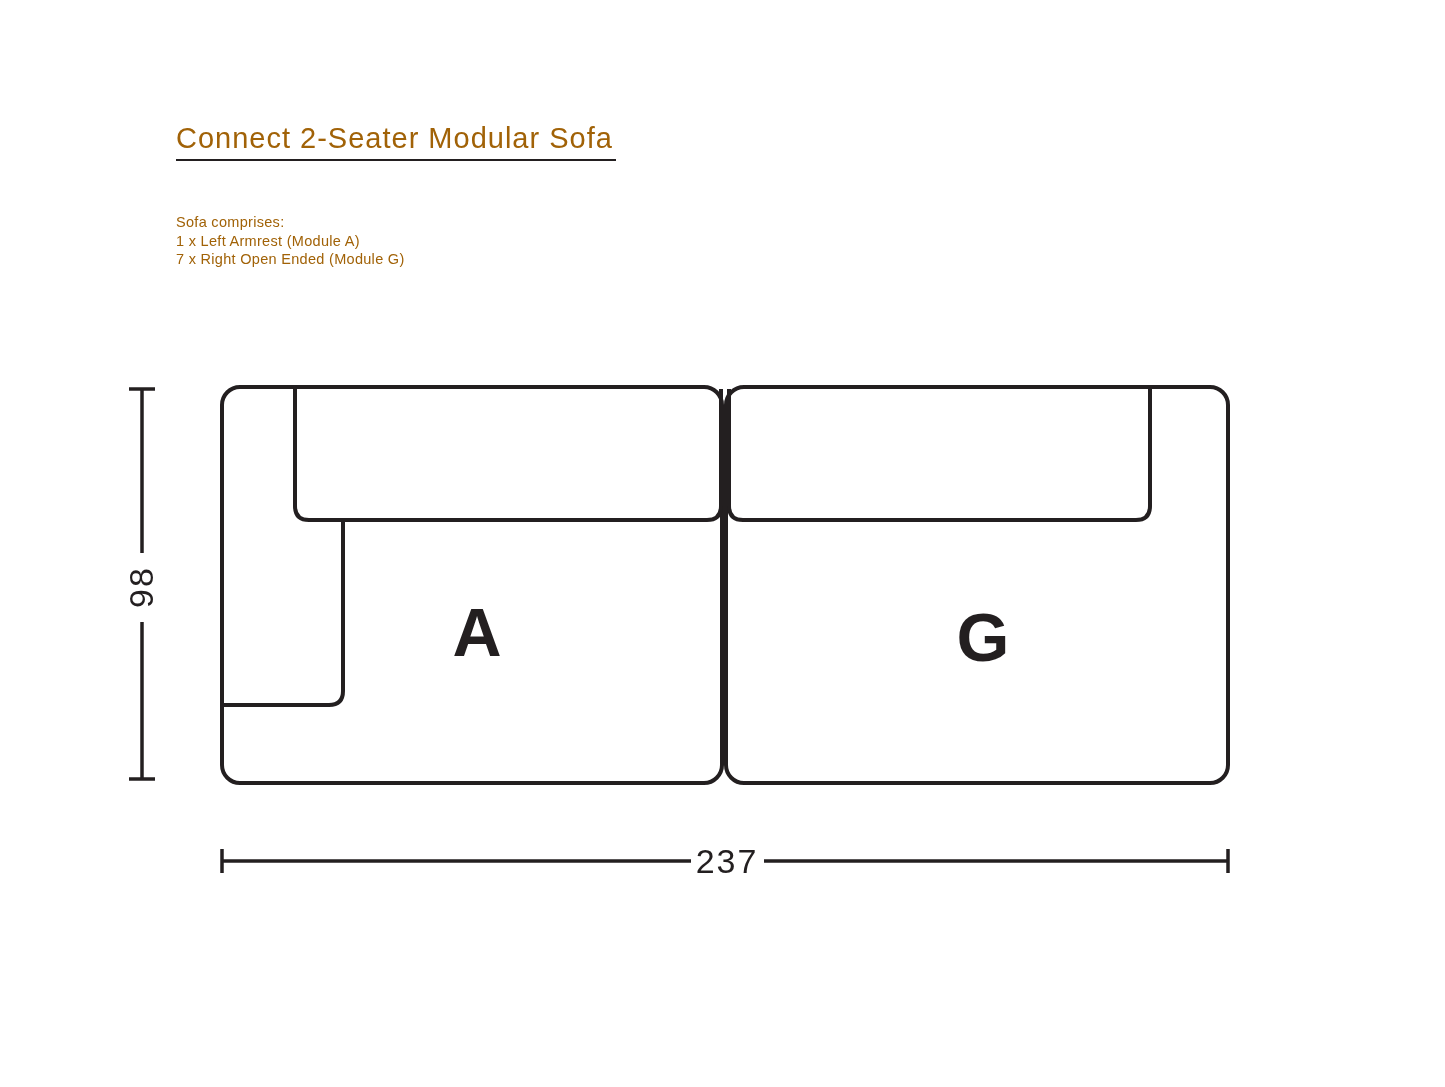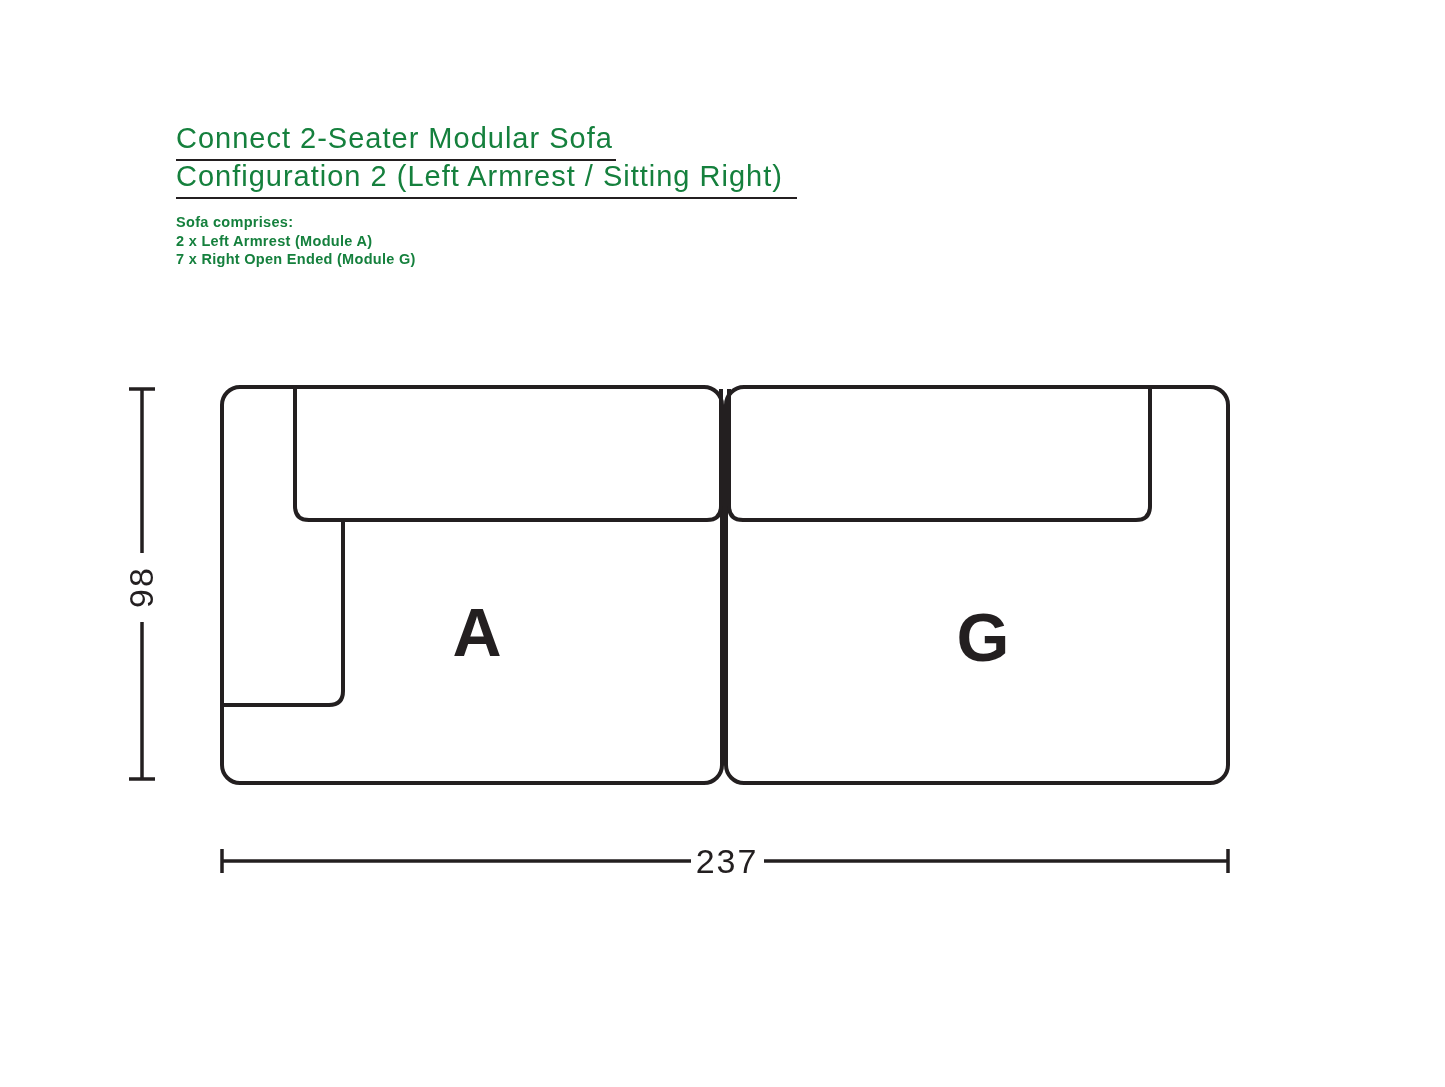--- a/index.html
+++ b/index.html
@@ -2,64 +2,63 @@
 <html><head>
 <meta charset="utf-8">
 <style>
   html,body{margin:0;padding:0;background:#ffffff;}
   .page{
     position:relative;
     width:1445px;height:1087px;
     background:#ffffff;
     overflow:hidden;
     font-family:"Liberation Sans","DejaVu Sans",sans-serif;
-    color:#15803d;
+    color:#a16207;
   }
   
   .title-block{
     position:absolute;left:176px;top:119px;
     font-size:29px;letter-spacing:1px;line-height:38px;
     font-weight:400;
   }
   .title-line{display:block;height:38px;white-space:nowrap;}
   .underline{
     display:inline-block;
     border-bottom:2px solid #231f20;
     padding-bottom:2px;
   }
   .underline.pad-sm{padding-right:3px;}
   .underline.pad-lg{padding-right:14px;}
   .comprises-block{
     position:absolute;left:176px;top:213px;
     font-size:14.5px;line-height:18.6px;letter-spacing:0.3px;
-    font-weight:700;white-space:nowrap;
+    font-weight:400;white-space:nowrap;
   }
   .comprises-line{display:block;}
   
   .diagram{position:absolute;left:0;top:0;}
   .diagram text{
     font-family:"Liberation Sans","DejaVu Sans",sans-serif;
     fill:#231f20;
   }
   .dim-text{font-size:34px;letter-spacing:2px;font-weight:400;}
   .module-letter{font-size:68px;font-weight:700;}
 </style>
 </head>
 <body>
 
 <div class="page">
 
   <div class="title-block">
     <span class="title-line"><span class="underline pad-sm">Connect 2-Seater Modular Sofa</span></span>
-    <span class="title-line"><span class="underline pad-lg">Configuration 2 (Left Armrest / Sitting Right)</span></span>
   </div>
 
   <div class="comprises-block">
     <span class="comprises-line">Sofa comprises:</span>
-    <span class="comprises-line">2 x Left Armrest (Module A)</span>
+    <span class="comprises-line">1 x Left Armrest (Module A)</span>
     <span class="comprises-line">7 x Right Open Ended (Module G)</span>
   </div>
 
   <svg class="diagram" width="1445" height="1087" viewBox="0 0 1445 1087">
 
     <g fill="none" stroke="#231f20" stroke-width="4">
       <rect x="222" y="387" width="500" height="396" rx="18"></rect>
       <rect x="726" y="387" width="502" height="396" rx="18"></rect>
       <path d="M 295 387 L 295 506 Q 295 520 309 520 L 707 520 Q 721 520 721 506 L 721 389"></path>
       <path d="M 343 520 L 343 691 Q 343 705 329 705 L 223 705"></path>

